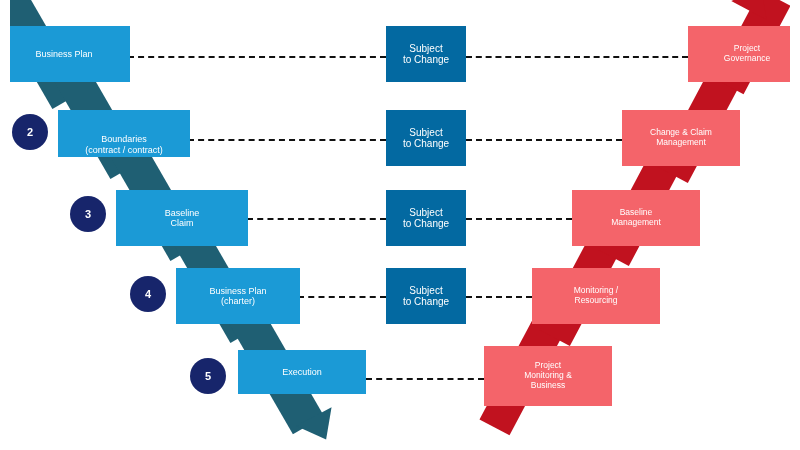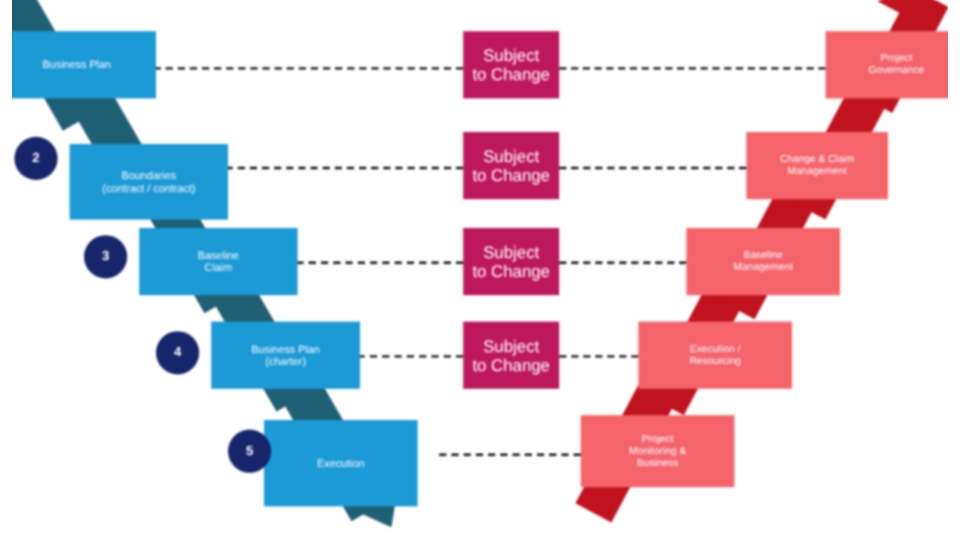--- a/index.html
+++ b/index.html
@@ -45,21 +45,21 @@
     justify-content: center;
     text-align: center;
     color: #ffffff;
     line-height: 1.15;
     padding: 2px 4px;
     overflow: hidden;
   }
   .node span { display: block; width: 100%; }
 
   .blue  { background: #1b9ad6; font-size: 9px; }
-  .green { background: #be185d; font-size: 14px; }
+  .green { background: #0369a1; font-size: 10px; }
   .red   { background: #f4646a; font-size: 8.5px; }
 
   .num {
     position: absolute;
     border-radius: 50%;
     background: #17256b;
     color: #ffffff;
     display: flex;
     align-items: center;
     justify-content: center;
@@ -112,42 +112,42 @@
     <div class="dash" style="left:298px; top:296px; width:88px;"></div>
     <div class="dash" style="left:466px; top:296px; width:66px;"></div>
     <div class="dash" style="left:366px; top:378px; width:118px;"></div>
 
     <div class="node blue" style="left:-2px; top:26px; width:132px; height:56px;">
       <span>
         <span>Business Plan</span>
       </span>
     </div>
 
-    <div class="node blue" style="left:58px; top:120px; width:132px; height:63px;">
+    <div class="node blue" style="left:58px; top:110px; width:132px; height:47px;align-items:flex-end;">
       <span>
         <span>Boundaries</span>
         <span>(contract / contract)</span>
       </span>
     </div>
 
     <div class="node blue" style="left:116px; top:190px; width:132px; height:56px;">
       <span>
         <span>Baseline</span>
         <span>Claim</span>
       </span>
     </div>
 
     <div class="node blue" style="left:176px; top:268px; width:124px; height:56px;">
       <span>
         <span>Business Plan</span>
         <span>(charter)</span>
       </span>
     </div>
 
-    <div class="node blue" style="left:220px; top:350px; width:128px; height:72px;align-items:center;">
+    <div class="node blue" style="left:238px; top:350px; width:128px; height:44px;align-items:center;">
       <span>
         <span>Execution</span>
       </span>
     </div>
 
     <div class="num" style="left:12px; top:114px;">
       <span>2</span>
     </div>
     <div class="num" style="left:70px; top:196px;">
       <span>3</span>
@@ -203,21 +203,21 @@
 
     <div class="node red" style="left:572px; top:190px; width:128px; height:56px;">
       <span>
         <span>Baseline</span>
         <span>Management</span>
       </span>
     </div>
 
     <div class="node red" style="left:532px; top:268px; width:128px; height:56px;">
       <span>
-        <span>Execution /</span>
+        <span>Monitoring /</span>
         <span>Resourcing</span>
       </span>
     </div>
 
     <div class="node red" style="left:484px; top:346px; width:128px; height:60px;">
       <span>
         <span>Project</span>
         <span>Monitoring &amp;</span>
         <span>Business</span>
       </span>

